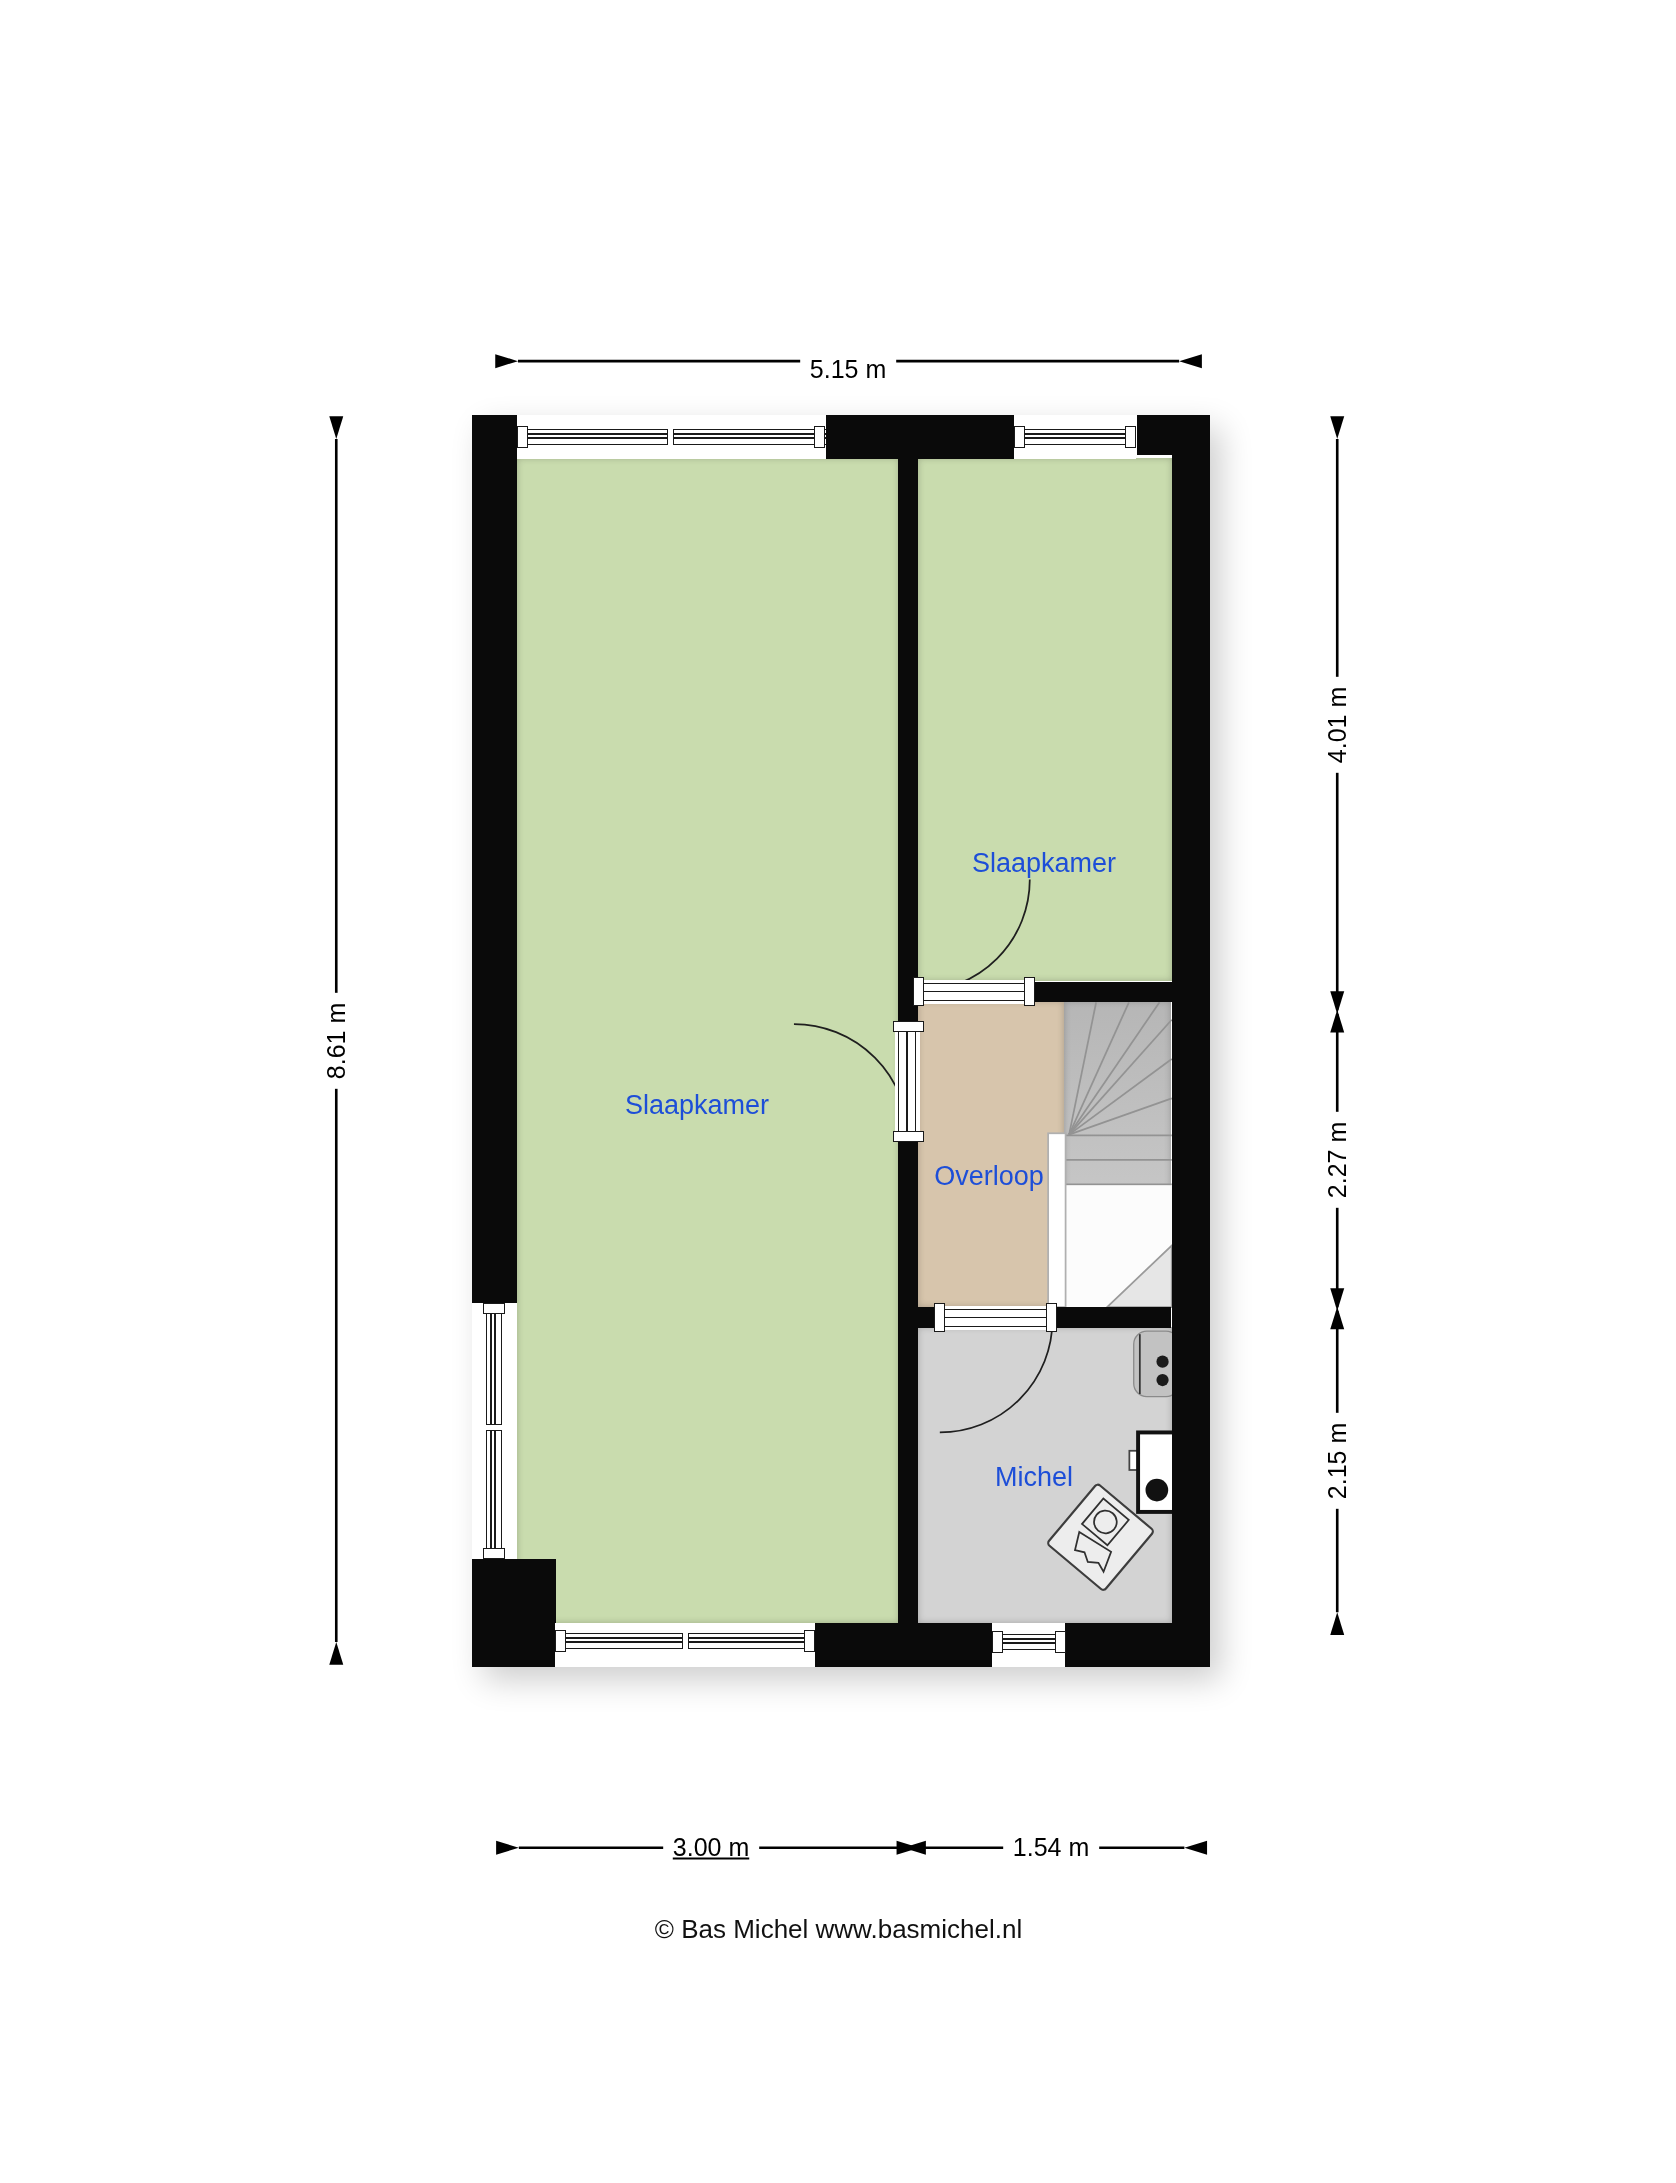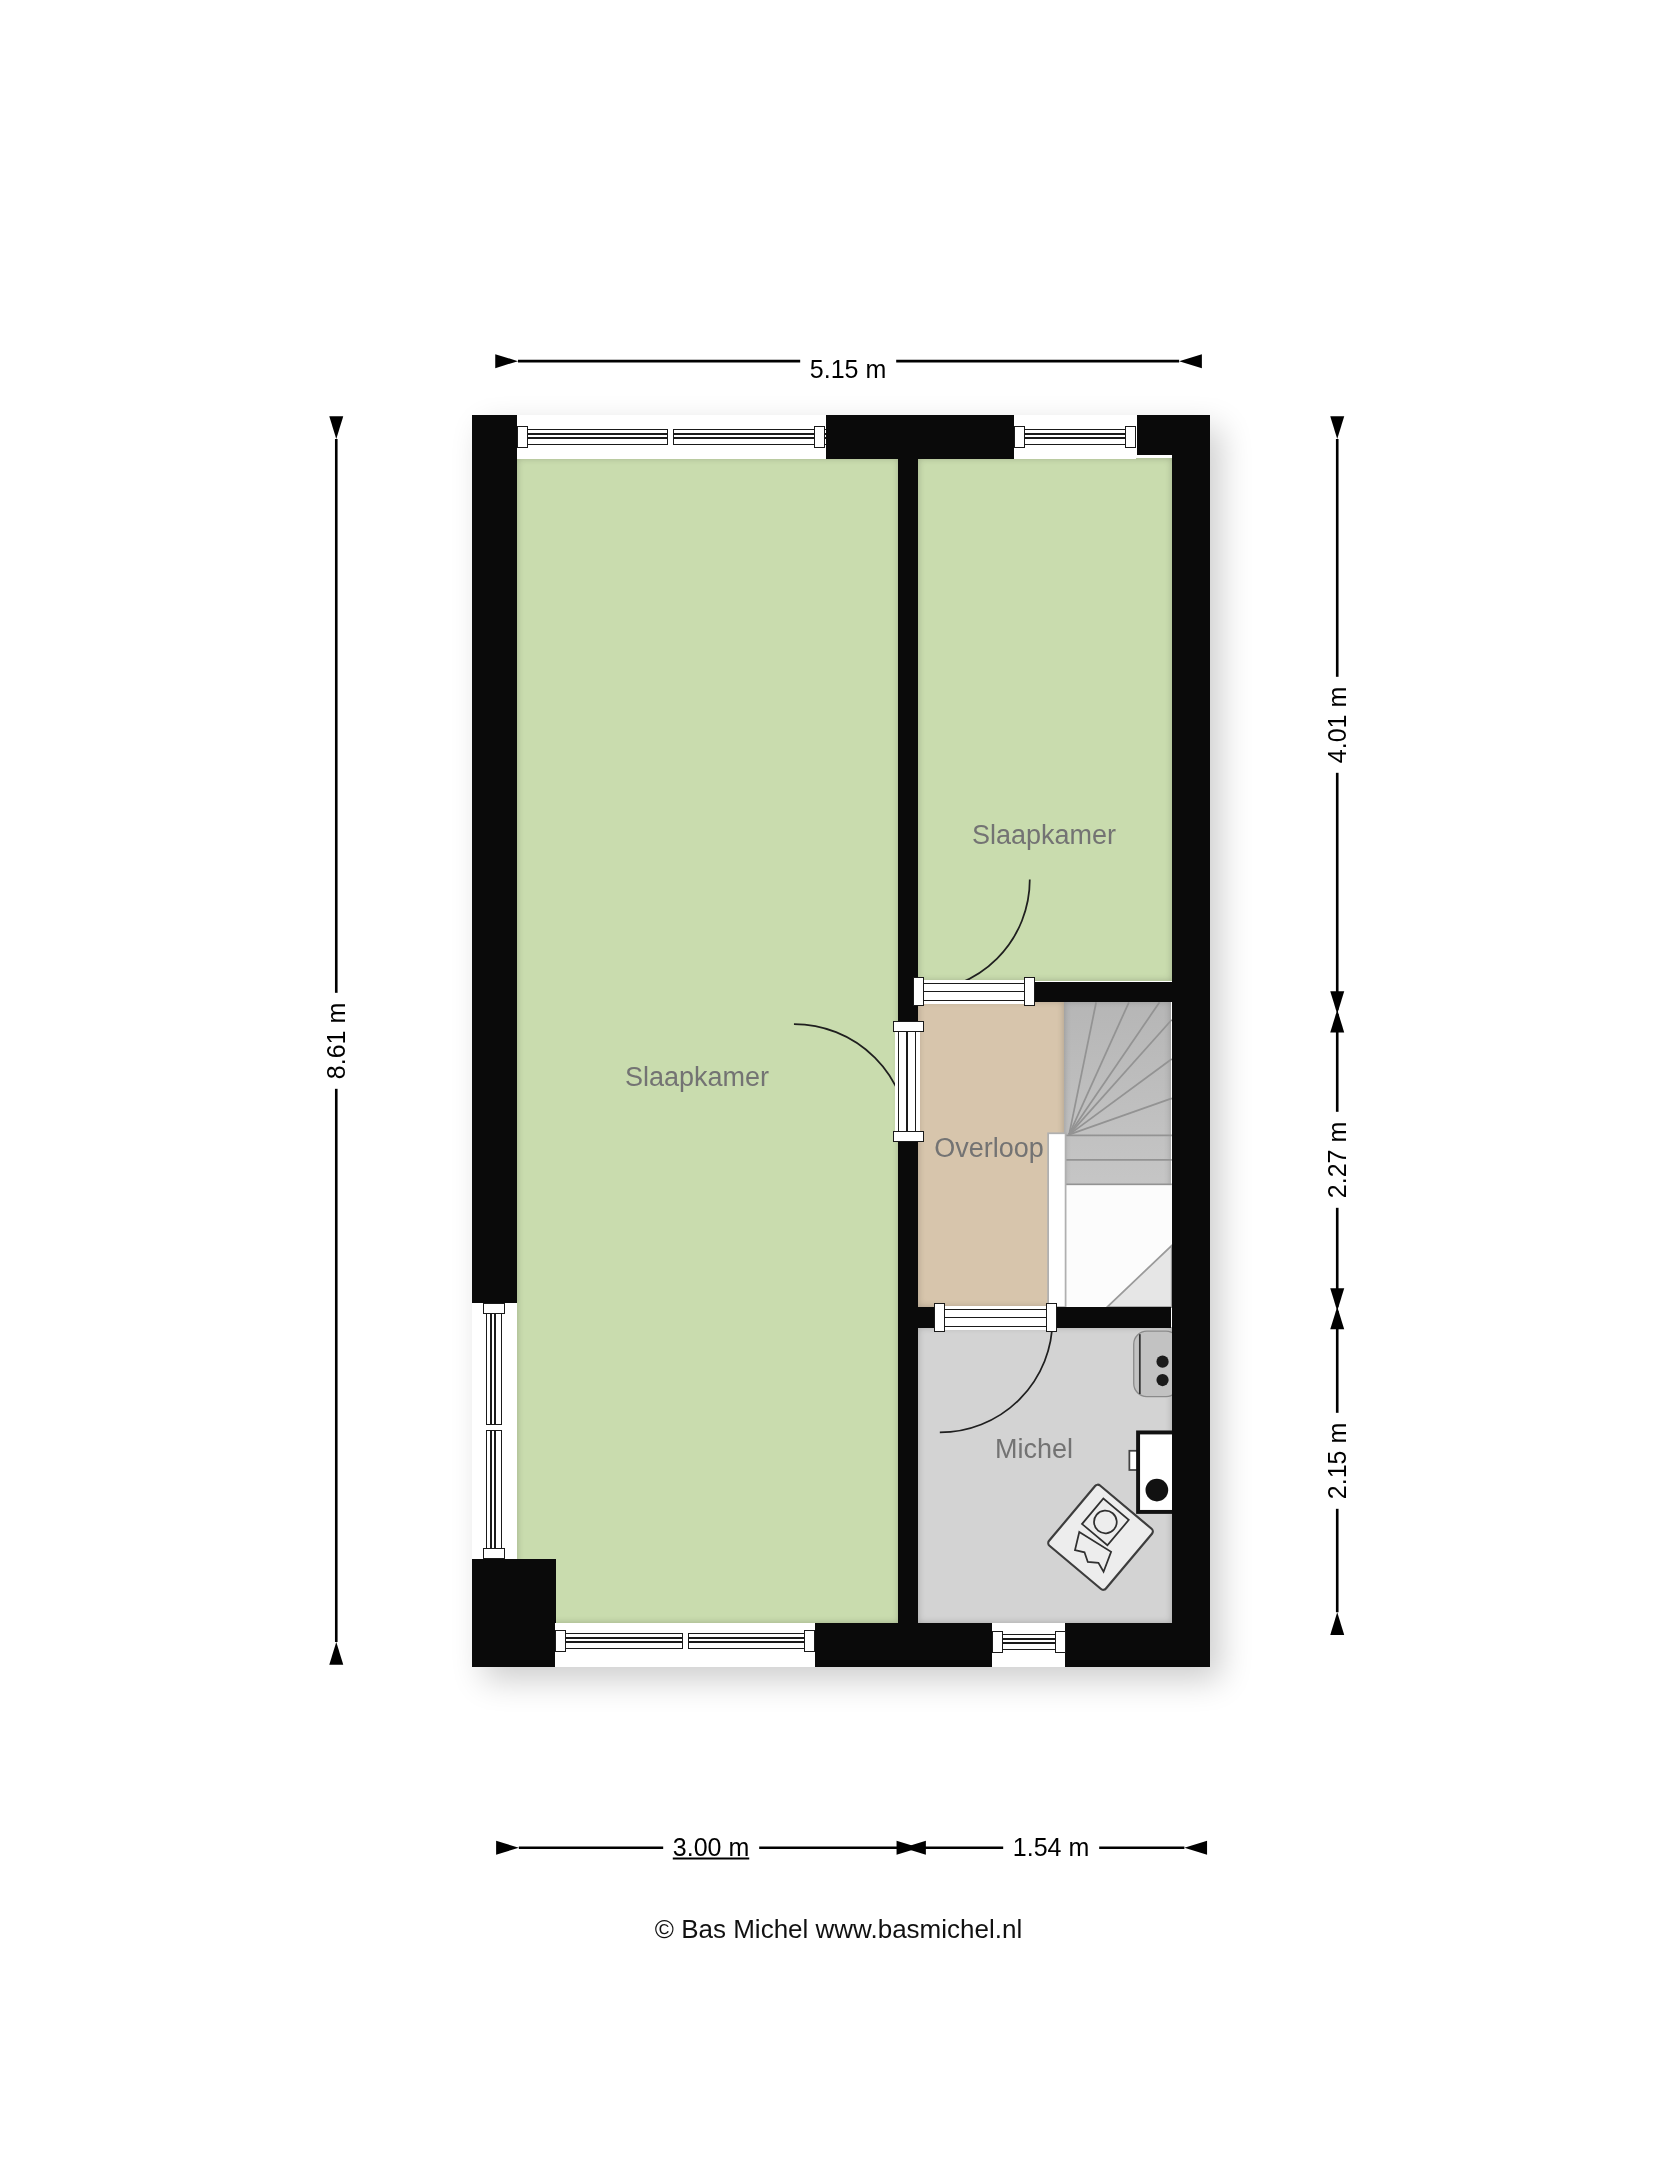--- a/index.html
+++ b/index.html
@@ -27,22 +27,22 @@
   .glz-v::after{left:7.4px;}
   .cap{position:absolute;background:#fff;border:1.3px solid #1a1a1a;z-index:42;box-sizing:border-box;}
   .dvd-v{position:absolute;background:#fff;z-index:42;box-sizing:border-box;
          border-left:1.3px solid #1a1a1a;border-right:1.3px solid #1a1a1a;}
   .dvd-h{position:absolute;background:#fff;z-index:42;box-sizing:border-box;
          border-top:1.3px solid #1a1a1a;border-bottom:1.3px solid #1a1a1a;}
   .door-panel-h{position:absolute;z-index:41;background:#fff;border:1.7px solid #1a1a1a;box-sizing:border-box;}
   .door-panel-h::before{content:"";position:absolute;left:0;right:0;top:50%;height:1.3px;margin-top:-0.9px;background:#1a1a1a;}
   .door-panel-v{position:absolute;z-index:41;background:#fff;border:1.7px solid #1a1a1a;box-sizing:border-box;}
   .door-panel-v::before{content:"";position:absolute;top:0;bottom:0;left:50%;width:1.3px;margin-left:-0.9px;background:#1a1a1a;}
-  .room-label{position:absolute;z-index:50;font-size:27px;color:#737373;white-space:nowrap;
-              transform:translate(-50%,-50%);}
+  .room-label{position:absolute;z-index:50;font-size:27px;color:#1d4ed8;white-space:nowrap;
+              transform:translate(-50%,-50%);margin-top:28px;}
   .dim-label{position:absolute;z-index:50;font-size:25px;color:#000;background:#fff;
              padding:0 9.6px;white-space:nowrap;transform:translate(-50%,-50%);}
   .dim-label.vert{transform:translate(-50%,-50%) rotate(-90deg);}
   .footer{position:absolute;z-index:50;left:0;top:1909px;width:1677px;text-align:center;
           font-size:26px;color:#111;line-height:41px;}
 </style>
 </head>
 <body>
 
 <div class="page">

